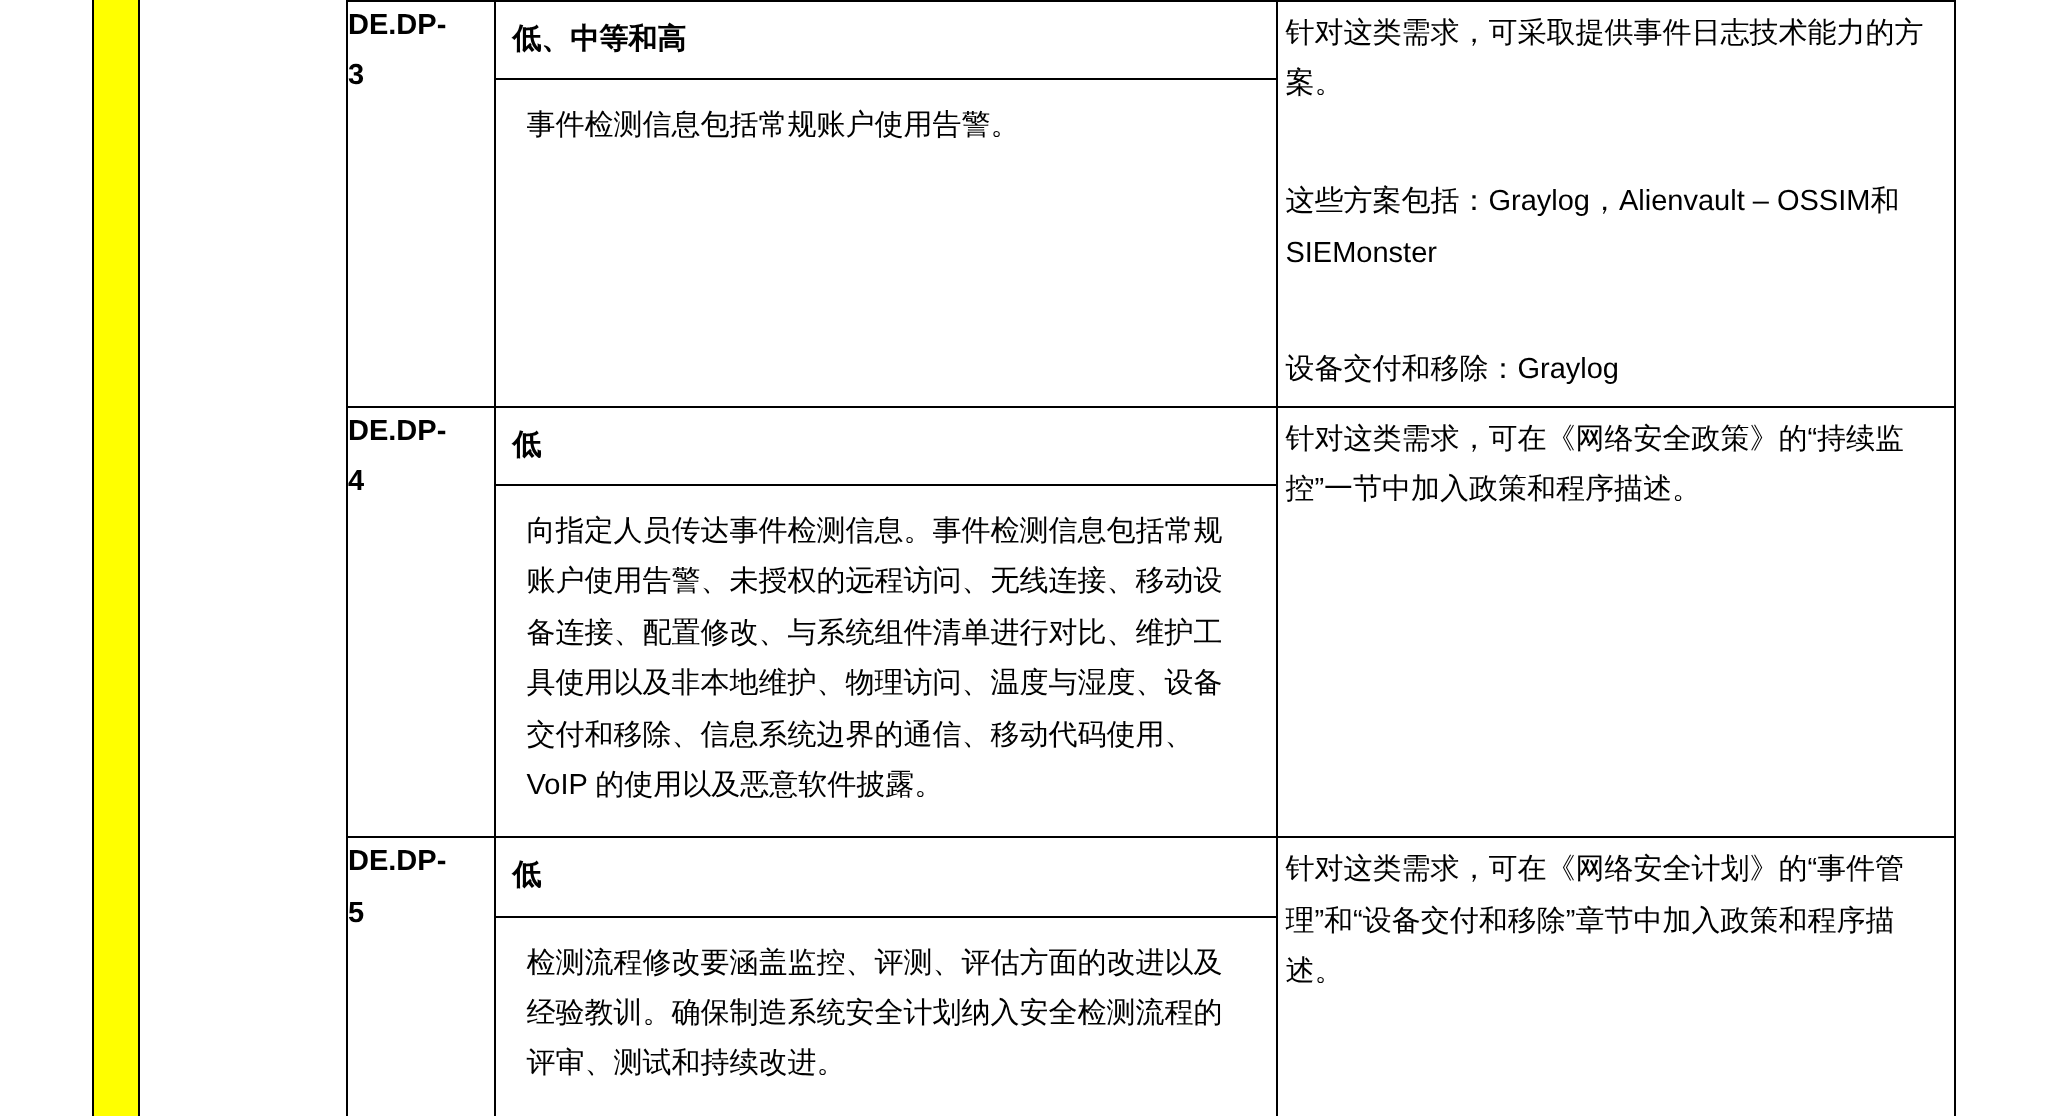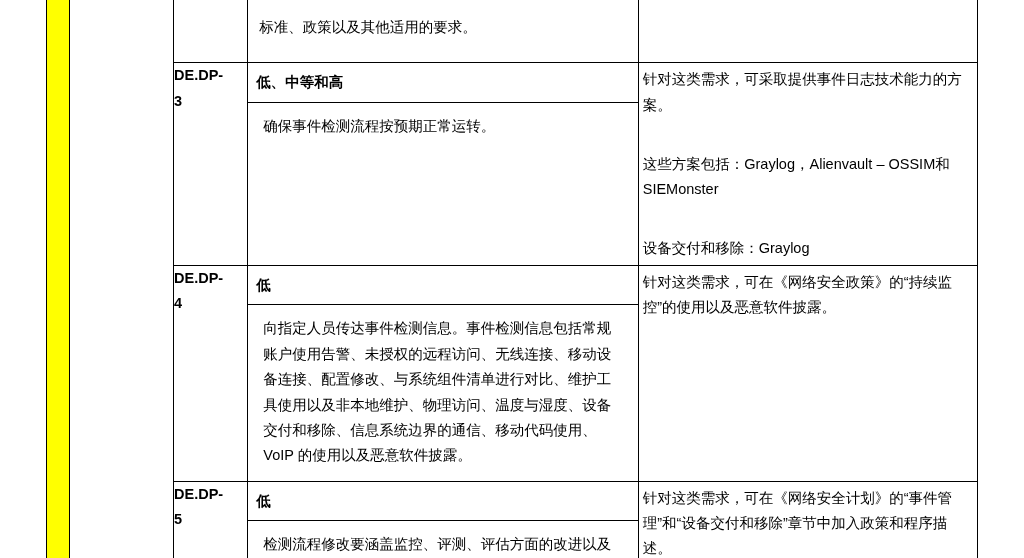--- a/index.html
+++ b/index.html
@@ -107,43 +107,32 @@
   <div class="margin-bar-white"></div>
 
   <table class="doc-table">
     <colgroup>
       <col style="width:74px">
       <col style="width:389px">
       <col style="width:338px">
     </colgroup>
     <tbody>
 
-      <tr>
-        <td class="col-id no-border-top"></td>
-        <td class="col-mid no-border-top">
-          <div class="cell-top-partial">
-            <p>标准、政策以及其他适用的要求。</p>
-          </div>
-        </td>
-        <td class="col-right no-border-top">
-          <p></p>
-        </td>
-      </tr>
 
       <tr>
         <td class="col-id">
           <div class="id-stack">
             <span>DE.DP-</span>
             <span>3</span>
           </div>
         </td>
         <td class="col-mid">
           <div class="mid-head">低、中等和高</div>
           <div class="mid-body">
-            <p>确保事件检测流程按预期正常运转。</p>
+            <p>事件检测信息包括常规账户使用告警。</p>
           </div>
         </td>
         <td class="col-right">
           <p>针对这类需求，可采取提供事件日志技术能力的方案。</p>
           <div class="spacer-line"></div>
           <p>这些方案包括：Graylog，Alienvault – OSSIM和 SIEMonster</p>
           <div class="spacer-line"></div>
           <p>设备交付和移除：Graylog</p>
         </td>
       </tr>
@@ -155,21 +144,21 @@
             <span>4</span>
           </div>
         </td>
         <td class="col-mid">
           <div class="mid-head">低</div>
           <div class="mid-body">
             <p>向指定人员传达事件检测信息。事件检测信息包括常规账户使用告警、未授权的远程访问、无线连接、移动设备连接、配置修改、与系统组件清单进行对比、维护工具使用以及非本地维护、物理访问、温度与湿度、设备交付和移除、信息系统边界的通信、移动代码使用、VoIP 的使用以及恶意软件披露。</p>
           </div>
         </td>
         <td class="col-right">
-          <p>针对这类需求，可在《网络安全政策》的“持续监控”的使用以及恶意软件披露。</p>
+          <p>针对这类需求，可在《网络安全政策》的“持续监控”一节中加入政策和程序描述。</p>
         </td>
       </tr>
 
       <tr>
         <td class="col-id">
           <div class="id-stack">
             <span>DE.DP-</span>
             <span>5</span>
           </div>
         </td>

